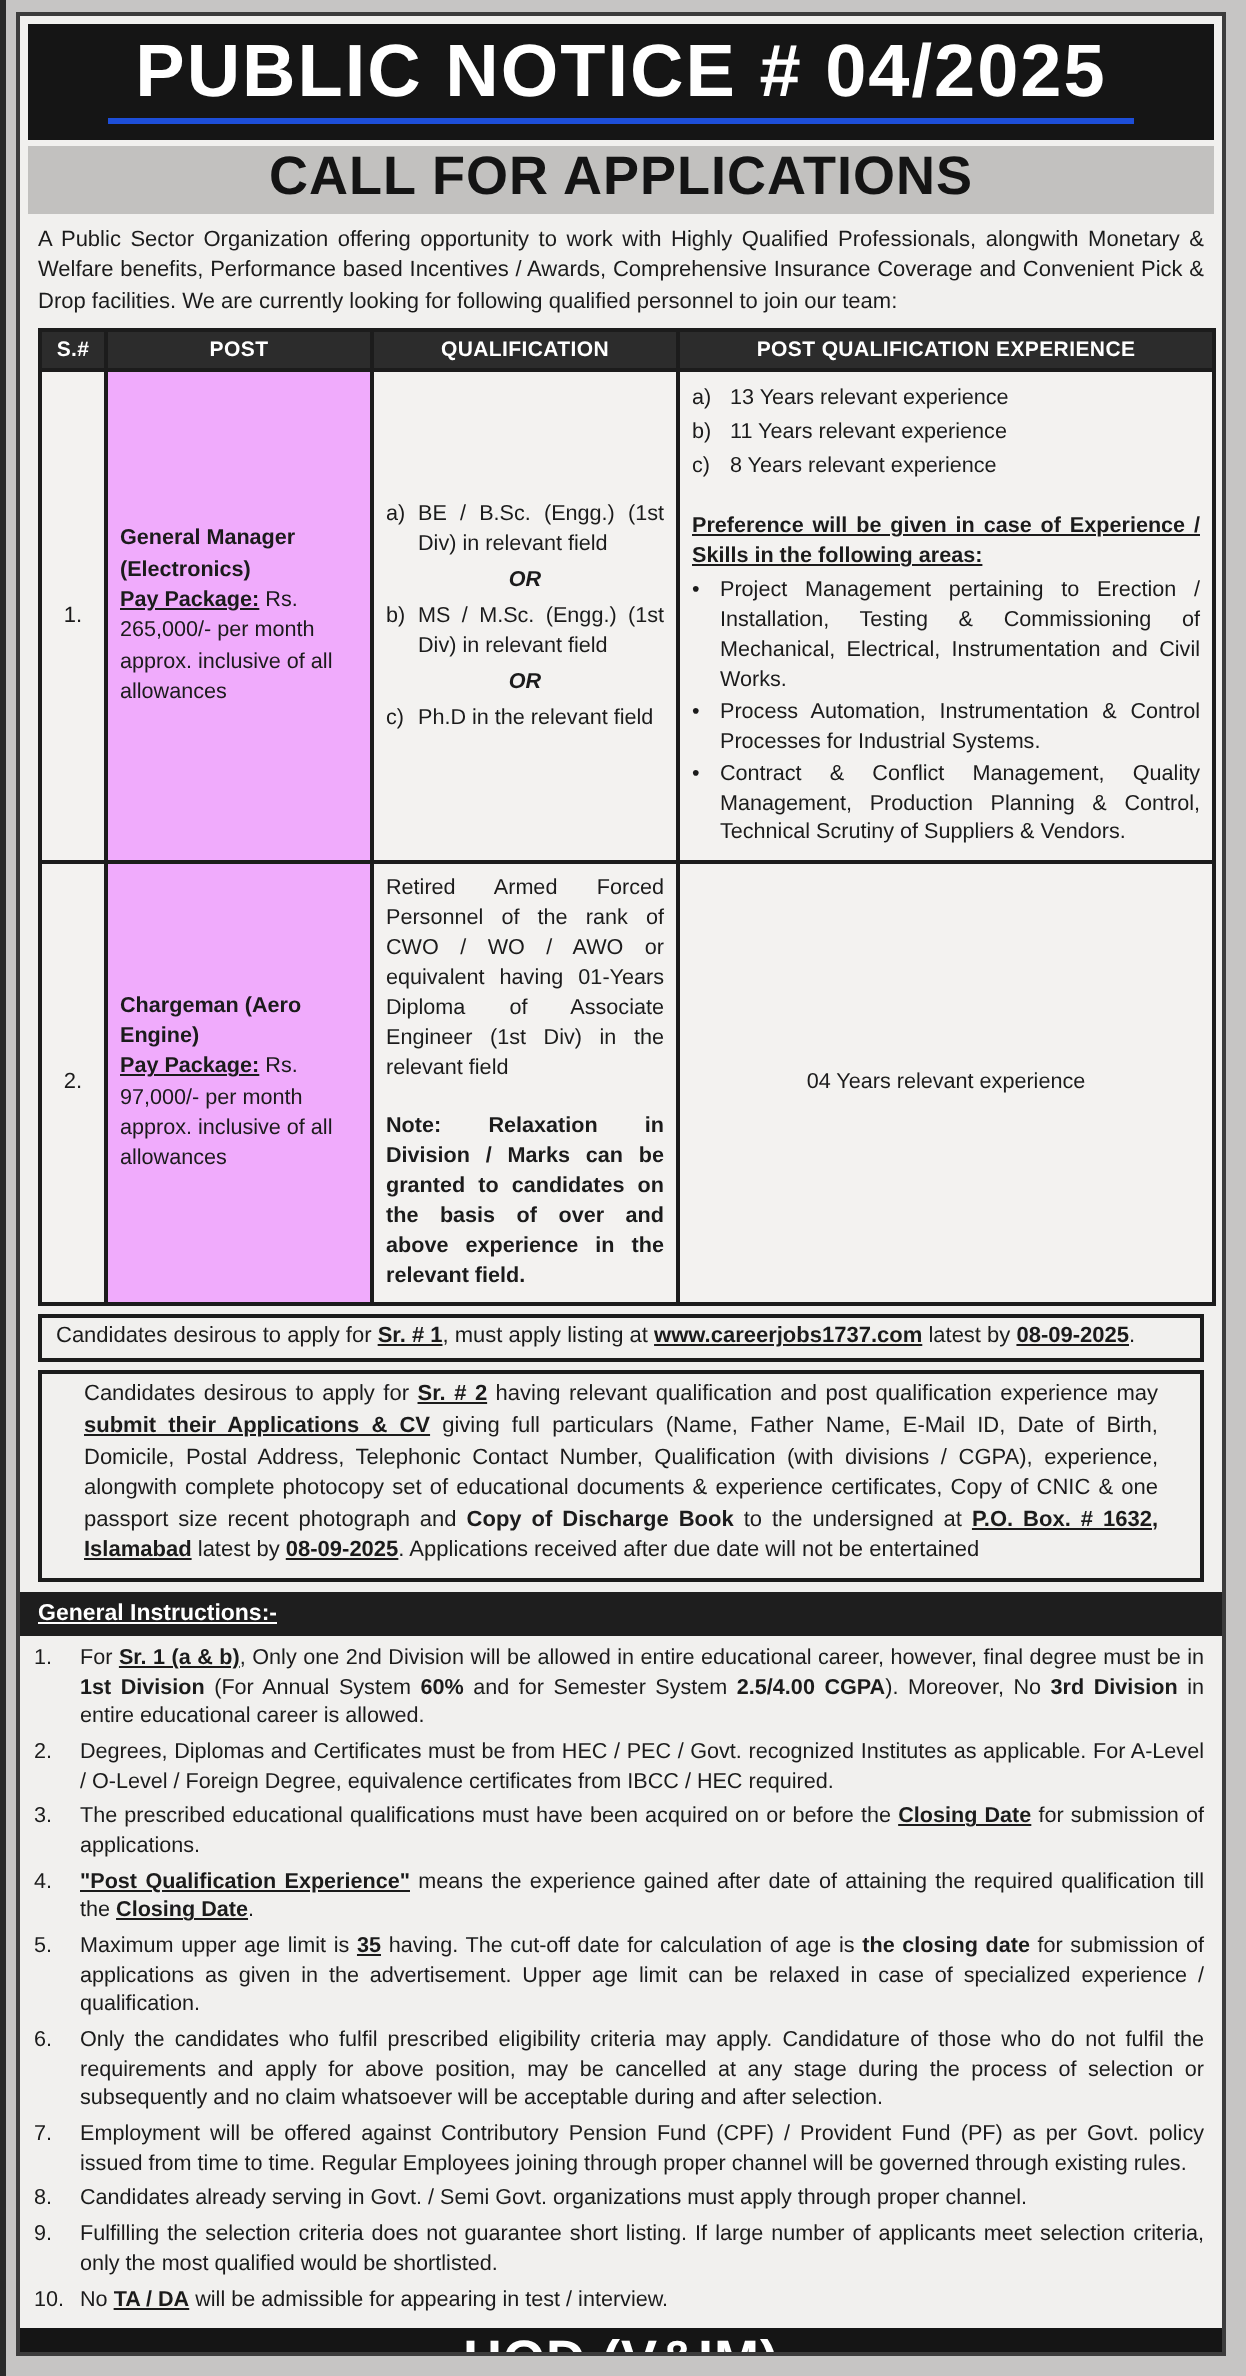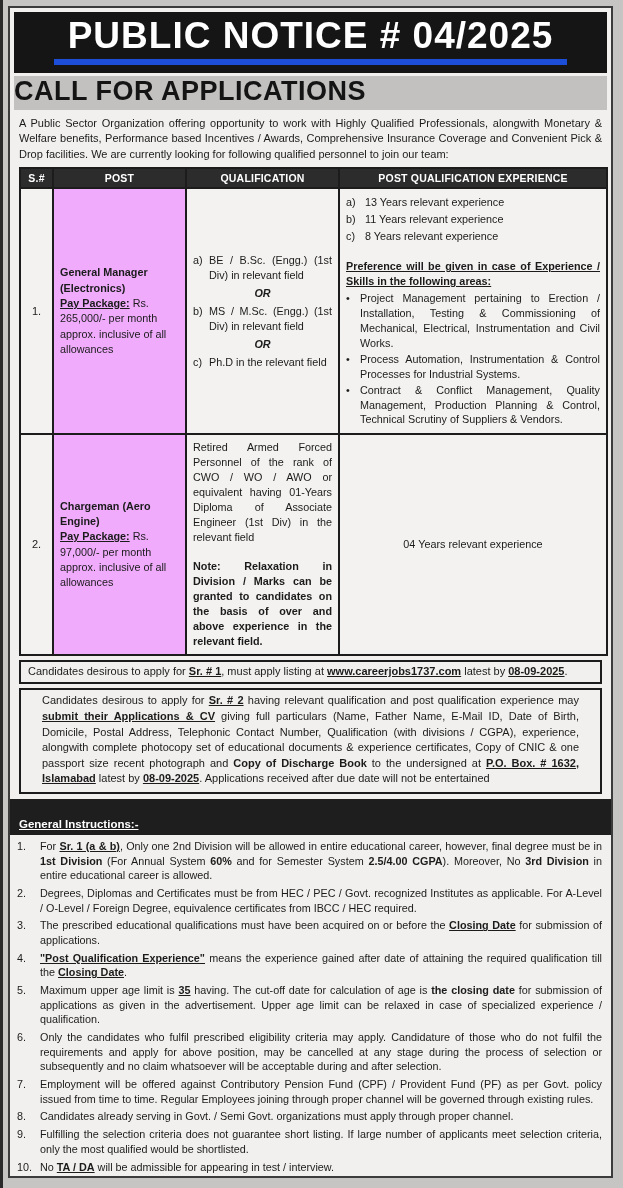--- a/index.html
+++ b/index.html
@@ -18,25 +18,25 @@
 
   .sheet {
     position:absolute; left:8px; top:6px; width:605px; height:1172px;
     background:#f1f0ee; border:2px solid #3c3c3c;
     display:flex; flex-direction:column; overflow:hidden;
   }
 
   .title-bar { background:#151515; margin:4px 4px 0; text-align:center; padding:3px 0 8px; }
   .title-text {
     display:inline-block; color:#ffffff; font-weight:bold; font-size:37px;
-    letter-spacing:1px; border-bottom:6px solid #1d4ed8; padding:0 14px 1px;
+    letter-spacing:1px; border-bottom:3px solid #1d4ed8; padding:0 14px 1px;
     line-height:1.15; white-space:nowrap;
   }
 
-  .subtitle-bar { background:#c2c1bf; margin:3px 4px 0; text-align:left; padding:0 0 3px; }
+  .subtitle-bar { background:#c2c1bf; margin:3px 4px 0; text-align:center; padding:0 0 3px; }
   .subtitle-text { color:#141414; font-weight:bold; font-size:27px; letter-spacing:0.5px; line-height:1.15; }
 
   .intro { margin:6px 9px 4px; font-size:11px; line-height:1.42; text-align:justify; }
 
   table.jobs-table { border-collapse:collapse; margin:1px 9px 0; width:587px; table-layout:fixed; }
   .jobs-table th {
     background:#2c2c2c; color:#ffffff; font-size:10.5px; font-weight:bold;
     border:2px solid #1c1c1c; padding:3px 1px; text-align:center; letter-spacing:0.2px;
   }
   .jobs-table td {
@@ -62,21 +62,21 @@
   .bullet-li { display:flex; margin-bottom:1px; }
   .bullet-li .bm { width:14px; flex:none; }
   .bullet-li .bt { flex:1; text-align:justify; }
 
   .note-box {
     border:2px solid #1c1c1c; margin:4px 9px 0; padding:2px 7px 3px;
     font-size:11px; line-height:1.42;
   }
   .note-box.sr2 { text-align:justify; padding:3px 21px 5px; }
 
-  .gi-bar { background:#1e1e1e; margin:5px 0 0; padding:15px 9px 3px; }
+  .gi-bar { background:#1e1e1e; margin:5px 0 0; padding:1px 9px 3px; }
   .gi-text { color:#ffffff; font-weight:bold; font-size:11.5px; text-decoration:underline; }
 
   .instructions { margin:4px 9px 0 7px; }
   .inst-item { display:flex; margin-bottom:3px; font-size:10.8px; line-height:1.36; }
   .inst-num { width:23px; flex:none; }
   .inst-text { flex:1; text-align:justify; }
 
   .footer-bar { background:#151515; text-align:center; margin:4px 0 0; padding:0 0 4px; }
   .footer-text { color:#ffffff; font-weight:bold; font-size:27px; line-height:1.2; letter-spacing:0.5px; }
 </style>

